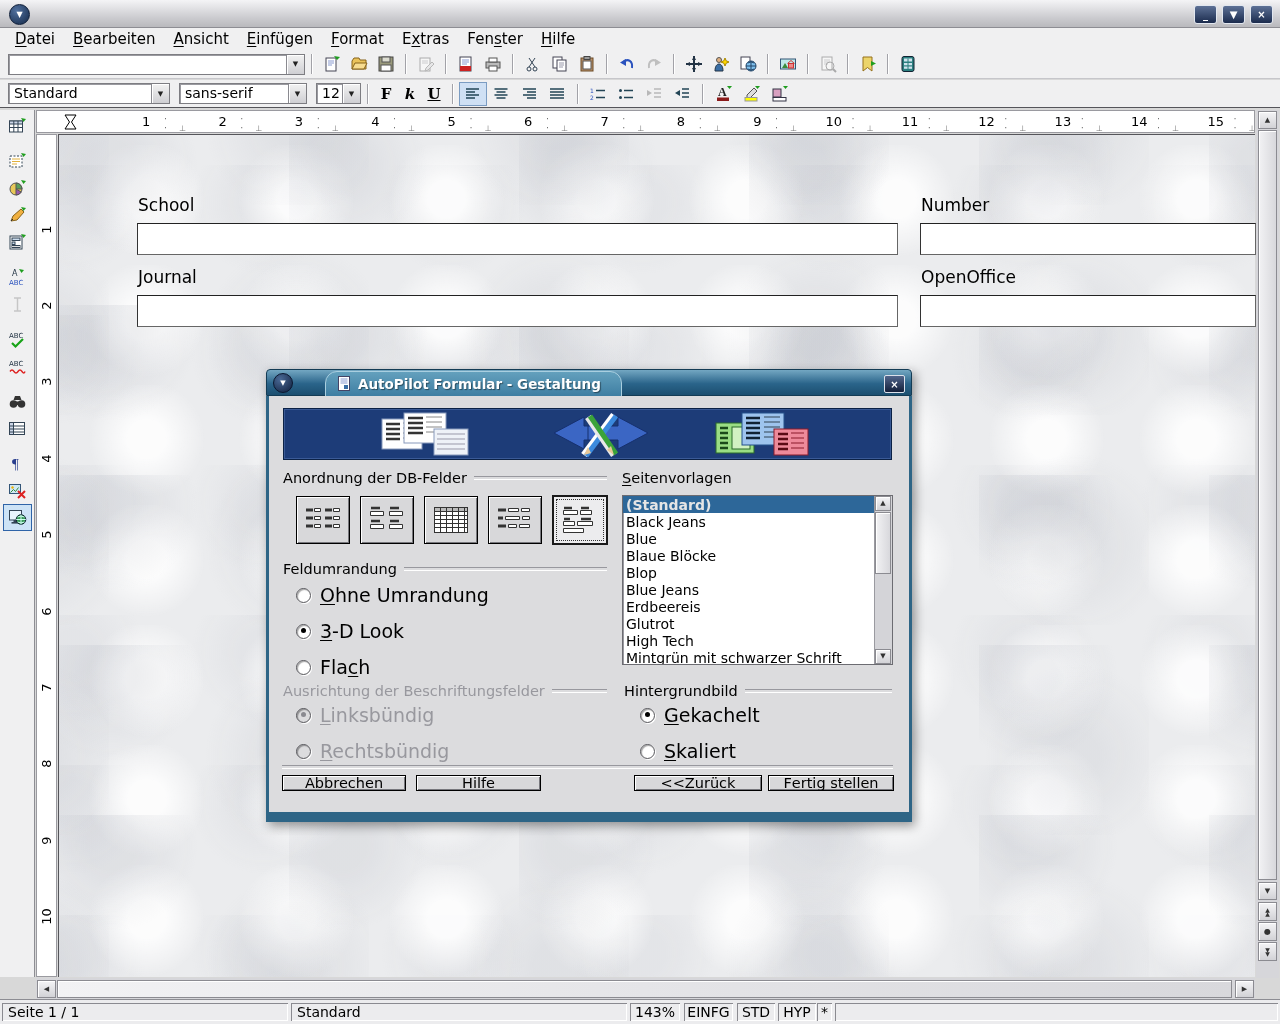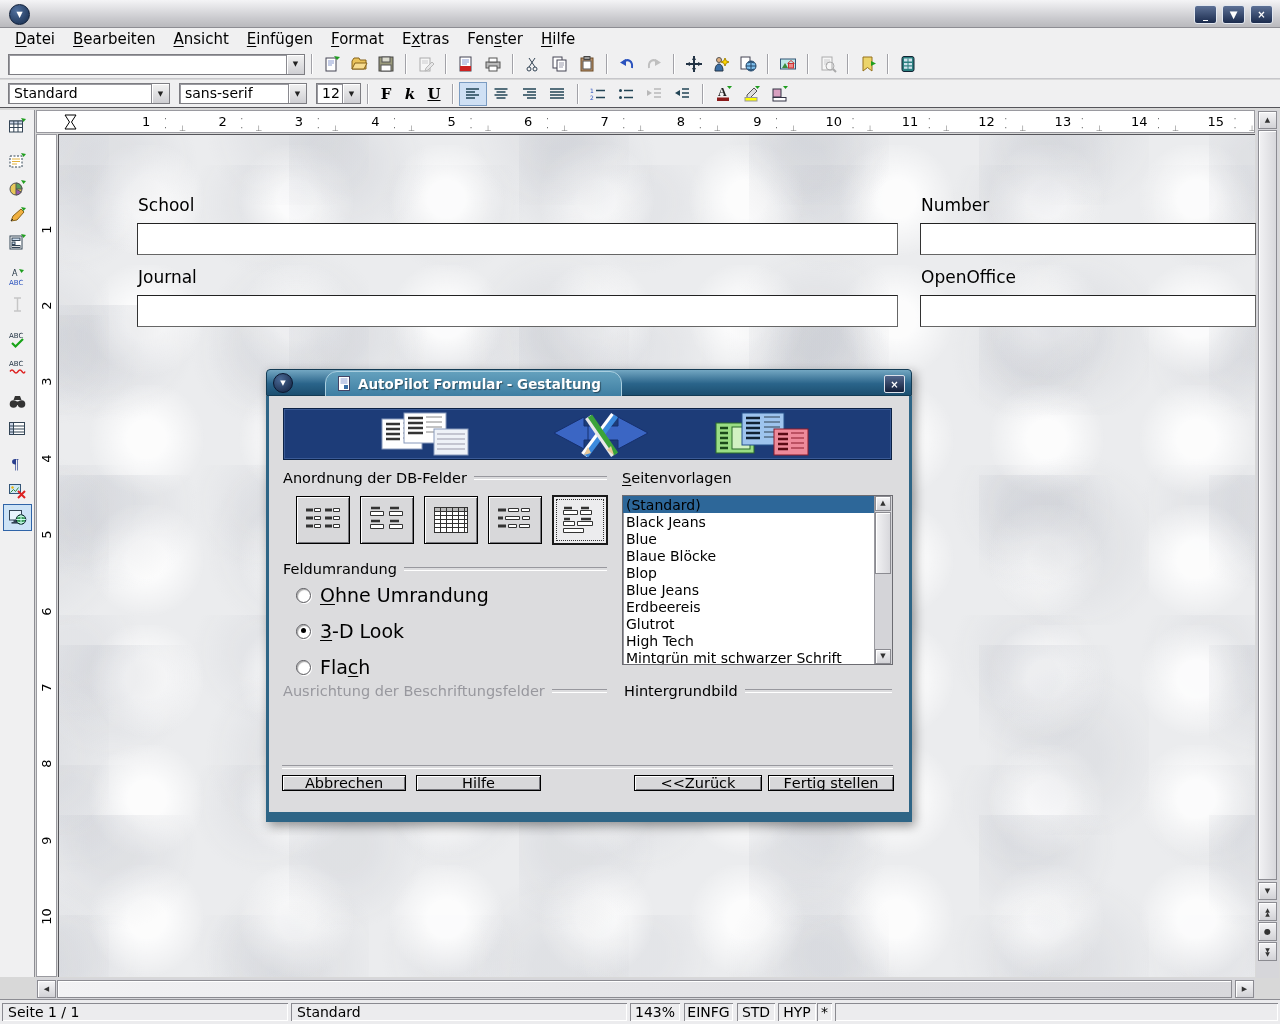--- a/index.html
+++ b/index.html
@@ -105,21 +105,21 @@
   .grp .line{flex:1;height:2px;border-top:1px solid #98989e;border-bottom:1px solid #fff;}
   .grp.disabled{color:#98989e;}
   .arr-btn{position:absolute;width:54px;height:48px;background:#d8d8da;border:1px solid #000;
     box-shadow:inset 1px 1px 0 #fff, inset -1px -1px 0 #77777c;display:flex;align-items:center;justify-content:center;box-sizing:border-box;}
   .arr-btn.selected{border:2px solid #1a1a1a;background:#ececee;outline:1px dotted #333;outline-offset:-5px;
     box-shadow:none;width:56px;height:50px;}
   .listbox{position:absolute;left:353px;top:99px;width:271px;height:170px;background:#fff;
     border:1px solid #6c6c72;box-shadow:inset 1px 1px 0 #9a9aa0;box-sizing:border-box;display:flex;overflow:hidden;}
   .list-items{flex:1;overflow:hidden;}
   .list-item{height:17px;font-size:14px;padding:0 3px;white-space:nowrap;display:flex;align-items:center;}
-  .list-item.selected{background:#2d6799;color:#000000;}
+  .list-item.selected{background:#2d6799;color:#e5e5e5;font-weight:bold;}
   .lb-scroll{width:17px;background:#d4d4d8;border-left:1px solid #9a9aa0;position:relative;}
   .radio-row{position:absolute;display:flex;align-items:center;gap:9px;font-size:19px;white-space:nowrap;}
   .radio{width:13px;height:13px;border-radius:50%;background:#fff;border:1px solid #55555a;
     box-shadow:inset 1px 1px 1px rgba(0,0,0,.35), 1px 1px 0 #fff;position:relative;flex:none;}
   .radio-row.checked .radio::after{content:"";position:absolute;left:3.5px;top:3.5px;width:5px;height:5px;border-radius:50%;background:#000;}
   .radio-row.disabled{color:#98989e;}
   .radio-row.disabled .radio{background:#dcdcde;}
   .radio-row.disabled.checked .radio::after{background:#8a8a90;}
   .dlg-sep{position:absolute;left:13px;top:369px;width:611px;height:2px;border-top:1px solid #98989e;border-bottom:1px solid #fff;}
   .dlg-btn{position:absolute;top:379px;height:16px;background:#d8d8da;border:1px solid #000;
@@ -709,25 +709,49 @@
           <div class="radio-row" style="position:relative;margin-bottom:14px">
             <span class="radio"></span>
             <span>Fla<u>c</u>h</span>
           </div>
         </div>
 
       <div class="grp disabled" style="left:14px;top:287px;width:324px">
         <span>Ausrichtung der Beschriftungsfelder</span>
           <span class="line"></span>
       </div>
+      <div style="position:absolute;left:27px;top:308px;width:300px">
+
+          <div class="radio-row checked disabled" style="position:relative;margin-bottom:14px">
+            <span class="radio"></span>
+            <span><u>L</u>inksbündig</span>
+          </div>
+
+          <div class="radio-row disabled" style="position:relative;margin-bottom:14px">
+            <span class="radio"></span>
+            <span><u>R</u>echtsbündig</span>
+          </div>
+        </div>
 
       <div class="grp" style="left:355px;top:287px;width:268px">
         <span>Hintergrundbild</span>
           <span class="line"></span>
       </div>
+      <div style="position:absolute;left:371px;top:308px;width:240px">
+
+          <div class="radio-row checked" style="position:relative;margin-bottom:14px">
+            <span class="radio"></span>
+            <span><u>G</u>ekachelt</span>
+          </div>
+
+          <div class="radio-row" style="position:relative;margin-bottom:14px">
+            <span class="radio"></span>
+            <span><u>S</u>kaliert</span>
+          </div>
+        </div>
 
       <div class="dlg-sep"></div>
 
       <div class="dlg-btn" style="left:13px;width:124px">Abbrechen</div>
       <div class="dlg-btn" style="left:147px;width:125px"><u>H</u>ilfe</div>
       <div class="dlg-btn" style="left:365px;width:128px">&lt;&lt; <u>Z</u>urück</div>
       <div class="dlg-btn" style="left:499px;width:126px"><u>F</u>ertig stellen</div>
     </div>
   </div>
 

